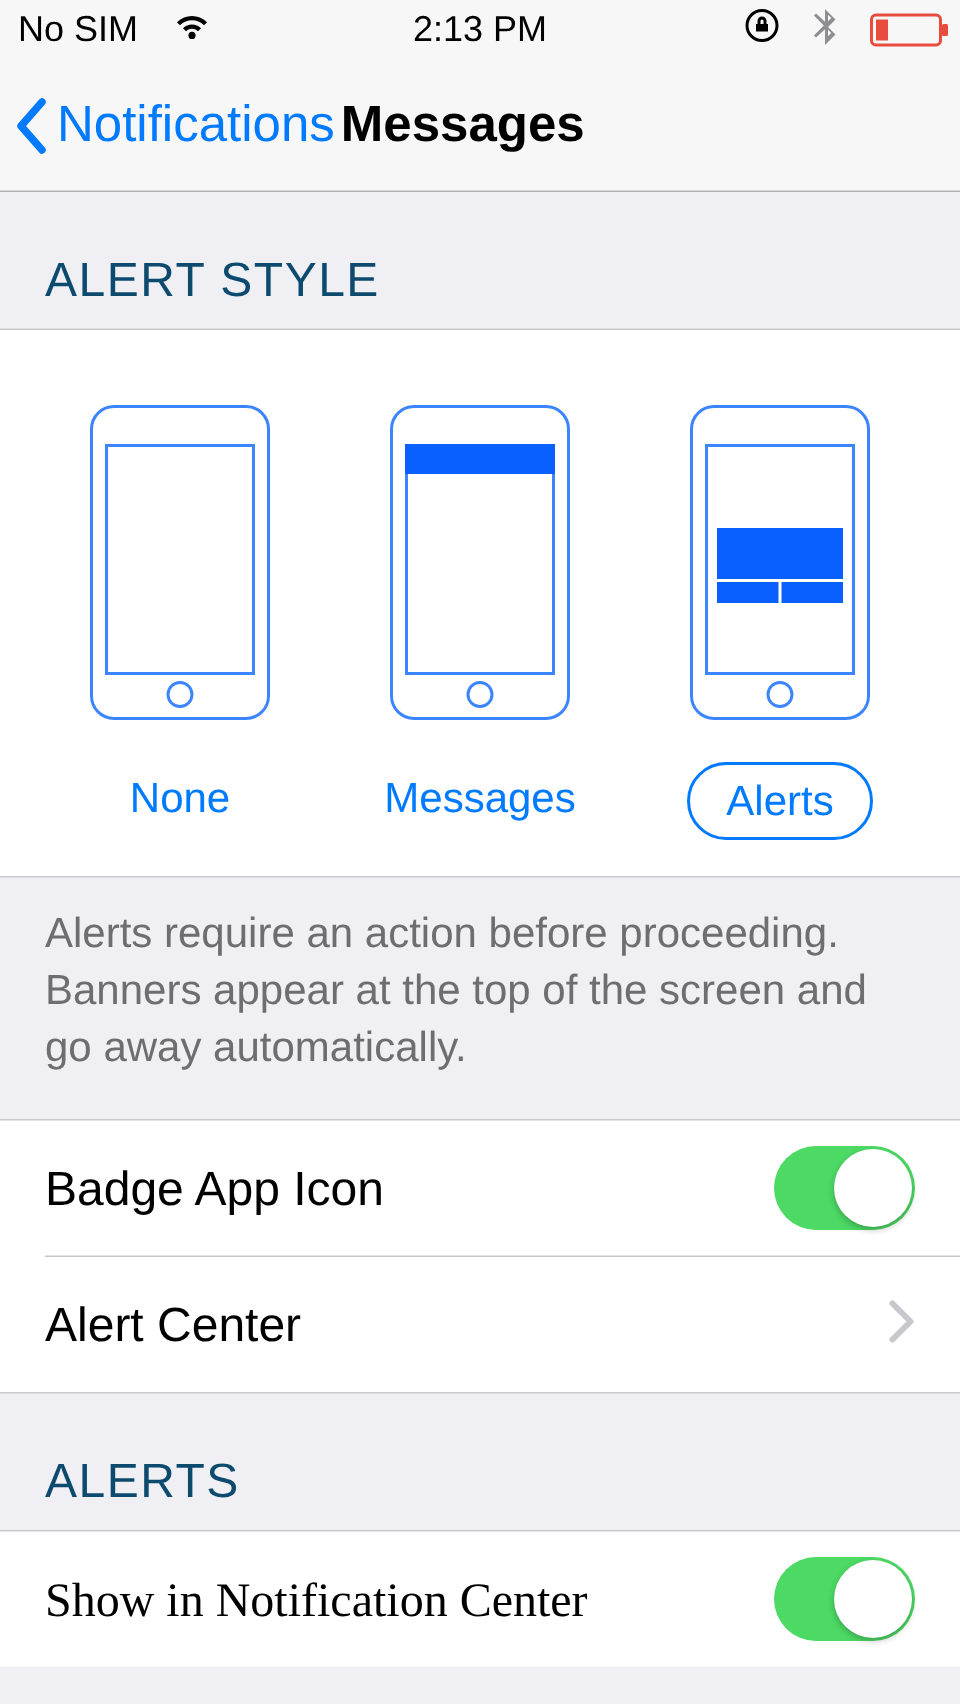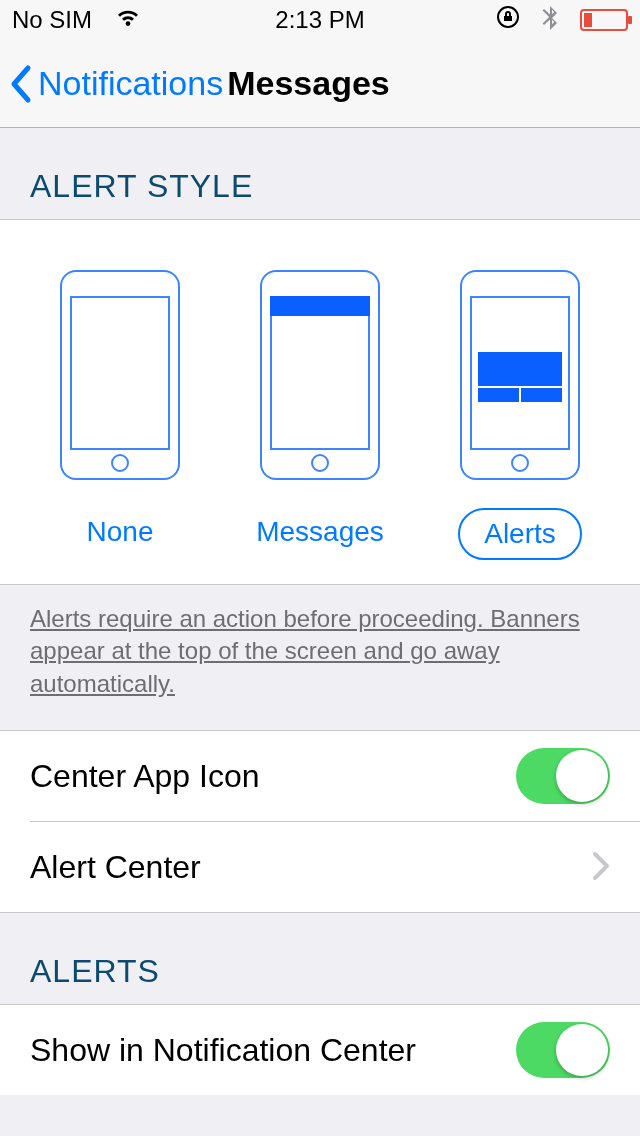--- a/index.html
+++ b/index.html
@@ -22,21 +22,21 @@
   .phone { width: 120px; height: 210px; border: 2px solid #3d85ff; border-radius: 16px; position: relative; margin-bottom: 28px; }
   .phone .screen { position: absolute; left: 8px; right: 8px; top: 24px; bottom: 28px; border: 2px solid #3d85ff; }
   .phone .home { position: absolute; bottom: 6px; left: 50%; transform: translateX(-50%); width: 18px; height: 18px; border: 2px solid #3d85ff; border-radius: 50%; }
   .phone .banner-strip { position: absolute; left: 8px; right: 8px; top: 24px; height: 20px; background: #0a60ff; }
   .phone .alert-box { position: absolute; left: 16px; right: 16px; top: 80px; height: 34px; background: #0a60ff; }
   .phone .alert-btns { position: absolute; left: 16px; right: 16px; top: 116px; height: 14px; display: flex; gap: 2px; }
   .phone .alert-btns div { flex: 1; background: #0a60ff; }
   .style-label { color: #007aff; font-size: 28px; text-align: center; padding: 8px 24px; }
   .style-label.selected { border: 2px solid #007aff; border-radius: 999px; }
   
-  .footer-text { padding: 18px 30px 30px; font-size: 24px; color: #6d6d72; line-height: 1.35; text-decoration: underline; }
+  .footer-text { padding: 18px 30px 30px; font-size: 28px; color: #6d6d72; line-height: 1.35; }
   
   .row { display: flex; align-items: center; justify-content: space-between; padding: 0 30px; height: 90px; font-size: 32px; }
   .row-sep { border-top: 1px solid #c8c7cc; margin-left: 30px; }
   
   .toggle { width: 94px; height: 56px; border-radius: 28px; background: #4cd964; position: relative; }
   .toggle .knob { position: absolute; right: 2px; top: 2px; width: 52px; height: 52px; background: #fff; border-radius: 50%; box-shadow: 0 2px 4px rgba(0,0,0,0.25); }
   
   .chevron { color: #c7c7cc; font-size: 40px; }
   
   .wifi-icon, .lock-icon, .bt-icon { display: inline-block; }
@@ -119,38 +119,38 @@
       </div>
       <div class="style-label selected">Alerts</div>
     </div>
   </div>
 </div>
 
 <div class="footer-text">Alerts require an action before proceeding. Banners appear at the top of the screen and go away automatically.</div>
 
 <div class="group">
   <div class="row">
-    <span>Center App Icon</span>
+    <span>Badge App Icon</span>
     <div class="toggle">
         <div class="knob"></div>
       </div>
   </div>
   <div class="row-sep"></div>
   <div class="row">
     <span>Alert Center</span>
     <span class="chevron">
       <svg width="18" height="30" viewBox="0 0 18 30">
           <path d="M3 3l12 12L3 27" stroke="#c7c7cc" stroke-width="4" fill="none" stroke-linecap="round" stroke-linejoin="round"></path>
         </svg>
     </span>
   </div>
 </div>
 
 <div class="section-header">ALERTS</div>
 
-<div class="group" style="border-bottom:none;">
+<div class="group" style="border-bottom:none;font-family:Liberation Serif, serif;">
   <div class="row">
     <span>Show in Notification Center</span>
     <div class="toggle">
         <div class="knob"></div>
       </div>
   </div>
 </div>
 
 </body></html>

